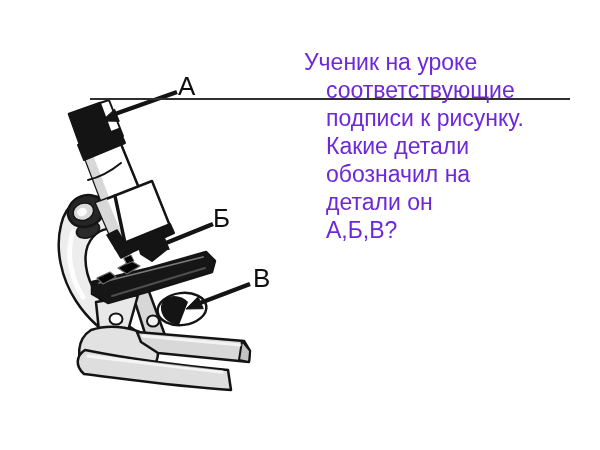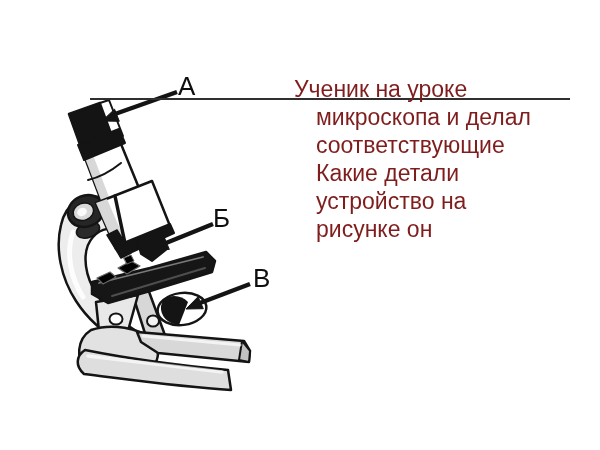--- a/index.html
+++ b/index.html
@@ -15,22 +15,22 @@
     background:#2f2f2f;
   }
   .part-label{
     position:absolute;color:#0e0e0e;font-size:26px;line-height:1;
     white-space:nowrap;
   }
   .label-a{left:178px;top:73px;}
   .label-b{left:213px;top:205px;}
   .label-v{left:253px;top:265px;}
   .question{
-    position:absolute;left:316px;top:48px;width:256px;
-    color:#7f1d1d;font-size:23px;line-height:28px;margin-top:27px;
+    position:absolute;left:326px;top:48px;width:256px;
+    color:#6d28d9;font-size:23px;line-height:28px;
   }
   .q-line{white-space:nowrap;}
   .q-line.first{margin-left:-22px;}
 </style>
 </head>
 <body>
 
 <div class="slide">
 
   <svg class="figure-svg" width="600" height="450" viewBox="0 0 600 450">
@@ -100,20 +100,21 @@
   </svg>
 
   <div class="divider"></div>
 
   <div class="part-label label-a">А</div>
   <div class="part-label label-b">Б</div>
   <div class="part-label label-v">В</div>
 
   <div class="question">
     <div class="q-line first">Ученик на уроке</div>
-    <div class="q-line">микроскопа и делал</div>
     <div class="q-line">соответствующие</div>
+    <div class="q-line">подписи к рисунку.</div>
     <div class="q-line">Какие детали</div>
-    <div class="q-line">устройство на</div>
-    <div class="q-line">рисунке он</div>
+    <div class="q-line">обозначил на</div>
+    <div class="q-line">детали он</div>
+    <div class="q-line">А,Б,В?</div>
   </div>
 
 </div>
 
 </body></html>

